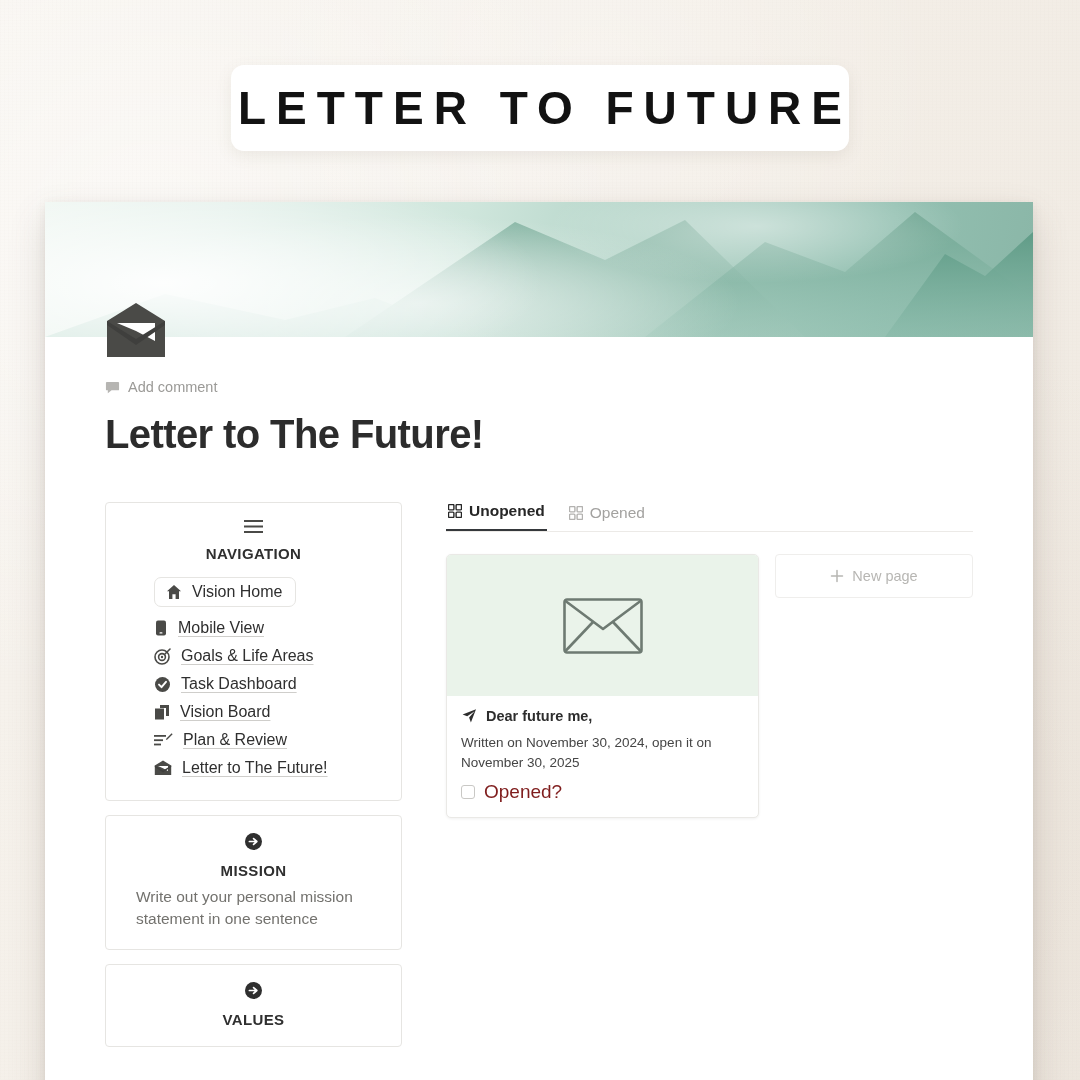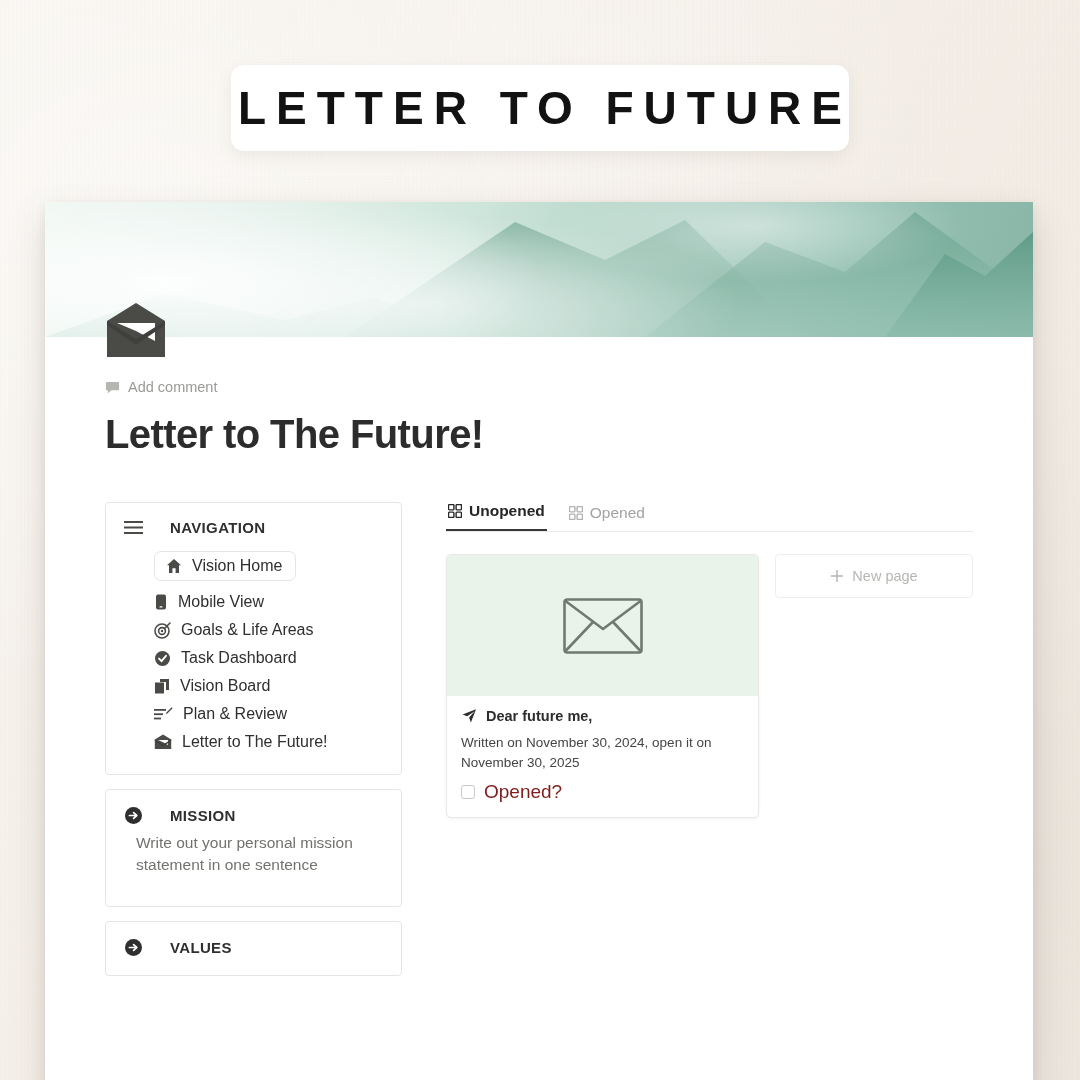--- a/index.html
+++ b/index.html
@@ -136,21 +136,22 @@
   .callout {
     border: 1px solid #e6e5e2;
     border-radius: 4px;
     padding: 16px 18px 18px 18px;
     background: #fff;
     margin-bottom: 14px;
   }
   .callout-head {
     display: flex;
     align-items: center;
-    gap: 27px;
+    gap: 11px;
+    flex-direction: column;
   }
   .callout-title {
     font-size: 15px;
     font-weight: 700;
     color: #2f2f2f;
     letter-spacing: 0.35px;
   }
   .callout-body {
     margin-top: 7px;
     margin-left: 12px;
@@ -165,20 +166,21 @@
   #nav-list { margin-top: 10px; }
   .nav-item {
     display: flex;
     align-items: center;
     gap: 10px;
     padding: 5px 0 5px 30px;
   }
   .nav-label {
     font-size: 16px;
     color: #2f2f2f;
+    text-decoration: underline;
     text-decoration-color: #cfcecb;
     text-underline-offset: 3px;
   }
   #nav-item-return-home {
     padding-left: 30px;
     margin-bottom: 2px;
   }
   .home-pill {
     display: inline-flex;
     align-items: center;

